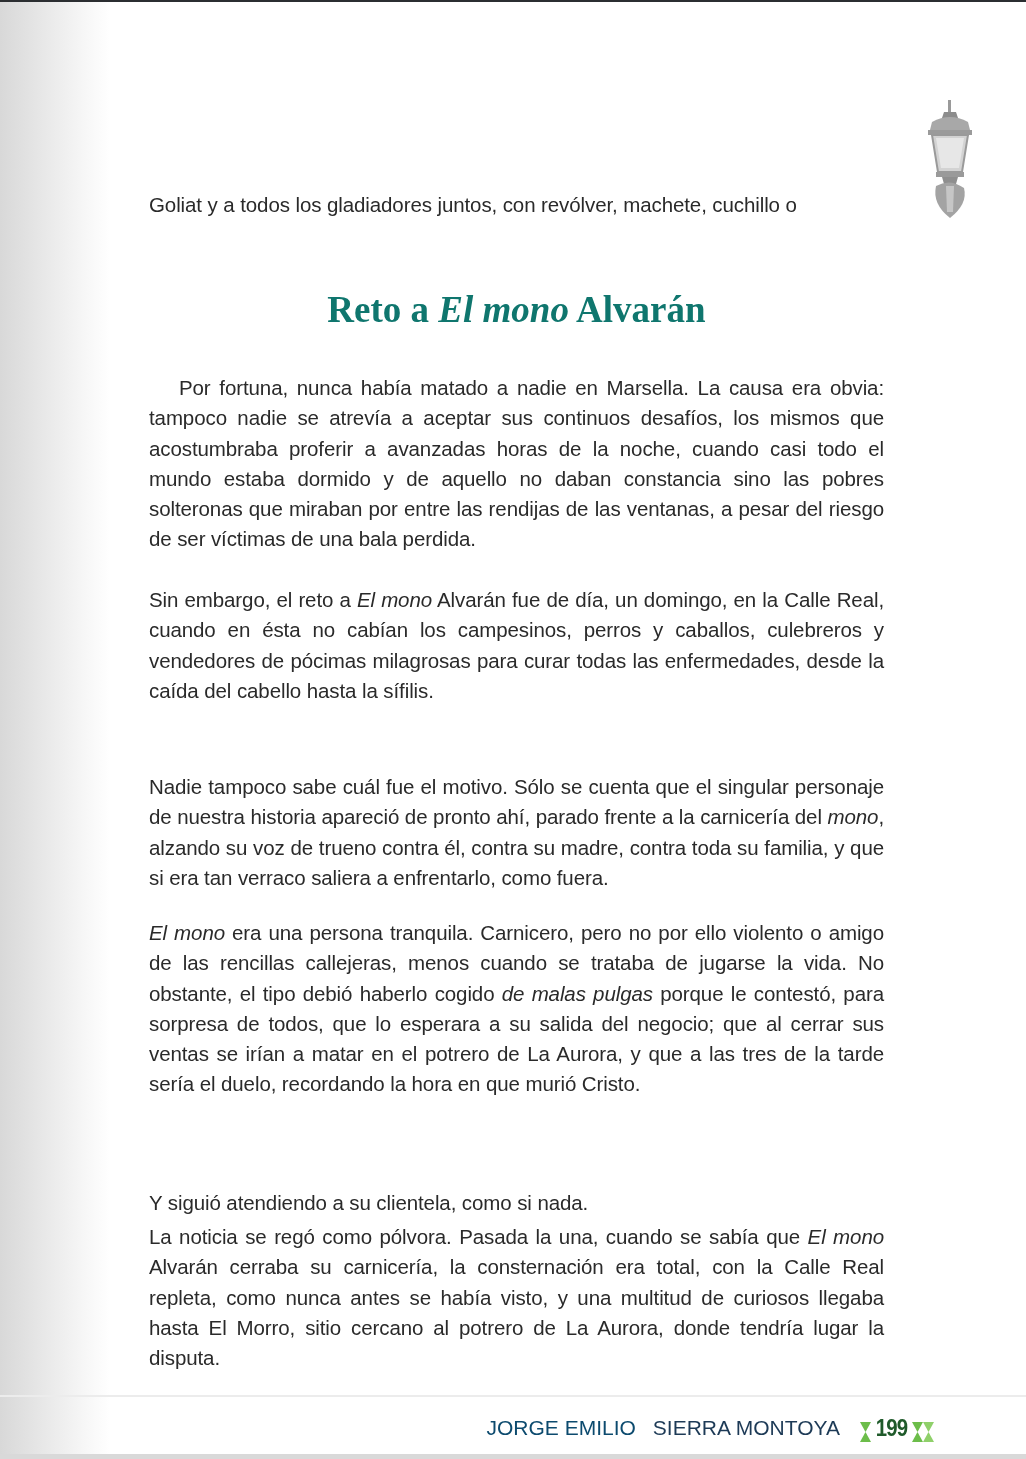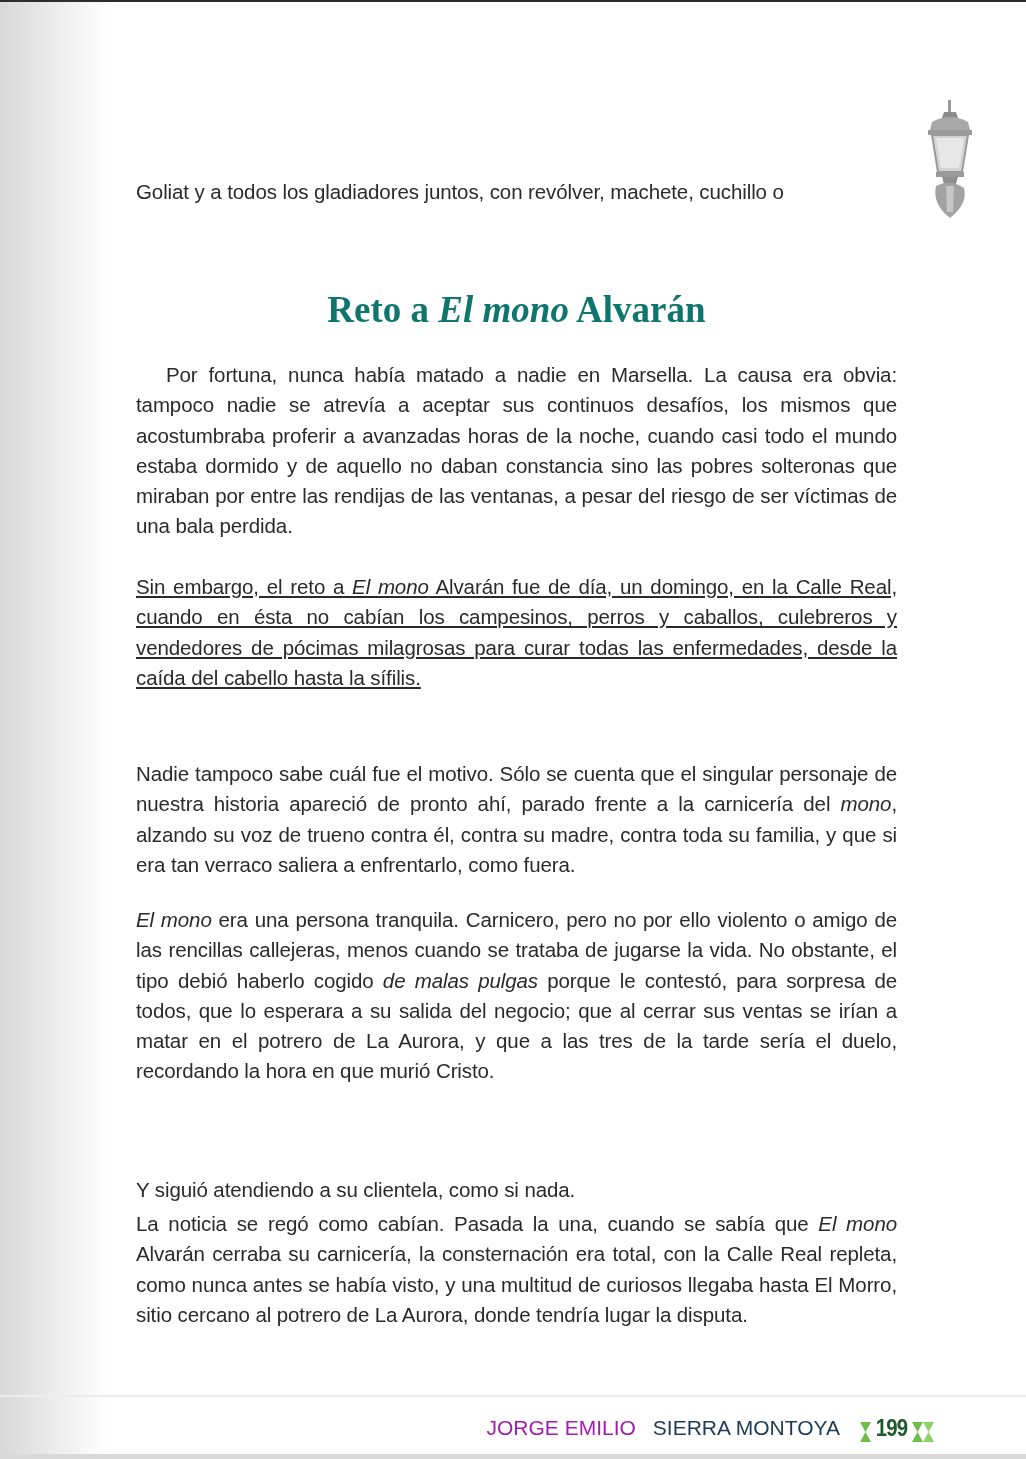--- a/index.html
+++ b/index.html
@@ -16,35 +16,35 @@
   .bottom-rule { position:absolute; left:0; top:1395px; width:1026px; height:2px; background:#ececec; }
   .bottom-strip { position:absolute; left:0; top:1454px; width:1026px; height:5px; background:#d9d9d9; }
 
   .lamp { position:absolute; left:922px; top:100px; width:56px; height:122px; }
 
   .text {
     position:absolute; left:133px; width:767px;
     font-size:20.5px; line-height:30.3px; color:#2a2a2a;
     text-align:justify; letter-spacing:-0.1px;
   }
-  .text p { margin:3px; }
+  .text p { margin:16px; }
   .indent { text-indent:30px; }
   em { font-style:italic; }
 
   .heading {
     position:absolute; left:133px; width:767px; top:290px;
     text-align:center; color:#0f766e;
     font-family:"Liberation Serif", serif; font-weight:bold; font-size:37px; line-height:40px;
   }
 
   .footer {
     position:absolute; right:92px; top:1413px; height:30px;
     display:flex; align-items:center; font-size:21px;
   }
-  .fn-first { color:#a21caf; }
+  .fn-first { color:#0c4a6e; }
   .fn-last { color:#1d3a56; margin-left:17px; }
   .pg { display:flex; align-items:flex-end; margin-left:20px; }
   .hg { width:11px; height:20px; }
   .pgnum { color:#1f5a2a; font-weight:bold; font-size:24px; margin:0 2px; font-family:"Liberation Sans", sans-serif; letter-spacing:-1px; transform:scaleX(0.85); }
 </style>
 </head>
 <body>
 
 <div class="topbar"></div>
 <div class="left-shade"></div>
@@ -69,21 +69,21 @@
 <div class="heading">
   <span>Reto a </span><em>El mono</em><span> Alvarán</span>
 </div>
 
 <div class="text" style="top:357px;">
   <p class="indent">
     <span>Por fortuna, nunca había matado a nadie en Marsella. La causa era obvia: tampoco nadie se atrevía a aceptar sus continuos desafíos, los mismos que acostumbraba proferir a avanzadas horas de la noche, cuando casi todo el mundo estaba dormido y de aquello no daban constancia sino las pobres solteronas que miraban por entre las rendijas de las ventanas, a pesar del riesgo de ser víctimas de una bala perdida.</span>
   </p>
 </div>
 
-<div class="text" style="top:569px;text-decoration:underline;">
+<div class="text" style="top:569px;">
   <p>
     <span>Sin embargo, el reto a </span><em>El mono</em><span> Alvarán fue de día, un domingo, en la Calle Real, cuando en ésta no cabían los campesinos, perros y caballos, culebreros y vendedores de pócimas milagrosas para curar todas las enfermedades, desde la caída del cabello hasta la sífilis.</span>
   </p>
 </div>
 
 <div class="text" style="top:756px;">
   <p>
     <span>Nadie tampoco sabe cuál fue el motivo. Sólo se cuenta que el singular personaje de nuestra historia apareció de pronto ahí, parado frente a la carnicería del </span><em>mono</em><span>, alzando su voz de trueno contra él, contra su madre, contra toda su familia, y que si era tan verraco saliera a enfrentarlo, como fuera.</span>
   </p>
 </div>
@@ -95,21 +95,21 @@
 </div>
 
 <div class="text" style="top:1172px;">
   <p>
     <span>Y siguió atendiendo a su clientela, como si nada.</span>
   </p>
 </div>
 
 <div class="text" style="top:1206px;">
   <p>
-    <span>La noticia se regó como cabían. Pasada la una, cuando se sabía que </span><em>El mono</em><span> Alvarán cerraba su carnicería, la consternación era total, con la Calle Real repleta, como nunca antes se había visto, y una multitud de curiosos llegaba hasta El Morro, sitio cercano al potrero de La Aurora, donde tendría lugar la disputa.</span>
+    <span>La noticia se regó como pólvora. Pasada la una, cuando se sabía que </span><em>El mono</em><span> Alvarán cerraba su carnicería, la consternación era total, con la Calle Real repleta, como nunca antes se había visto, y una multitud de curiosos llegaba hasta El Morro, sitio cercano al potrero de La Aurora, donde tendría lugar la disputa.</span>
   </p>
 </div>
 
 <div class="bottom-rule"></div>
 
 <div class="footer">
   <span class="fn-first">JORGE EMILIO</span>
   <span class="fn-last">SIERRA MONTOYA</span>
   <span class="pg">
     <svg class="hg" viewBox="0 0 11 20">

